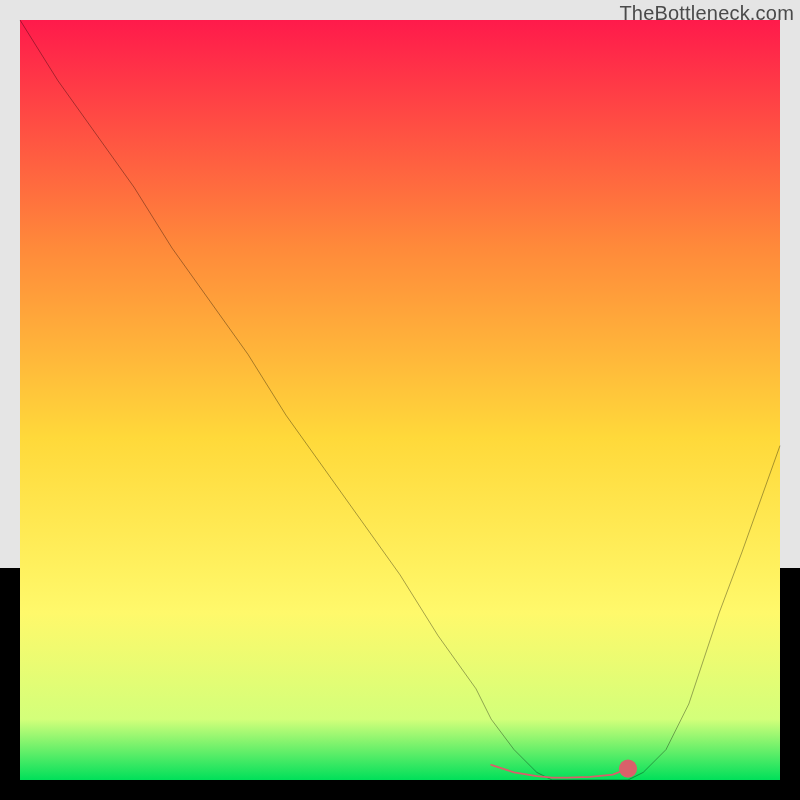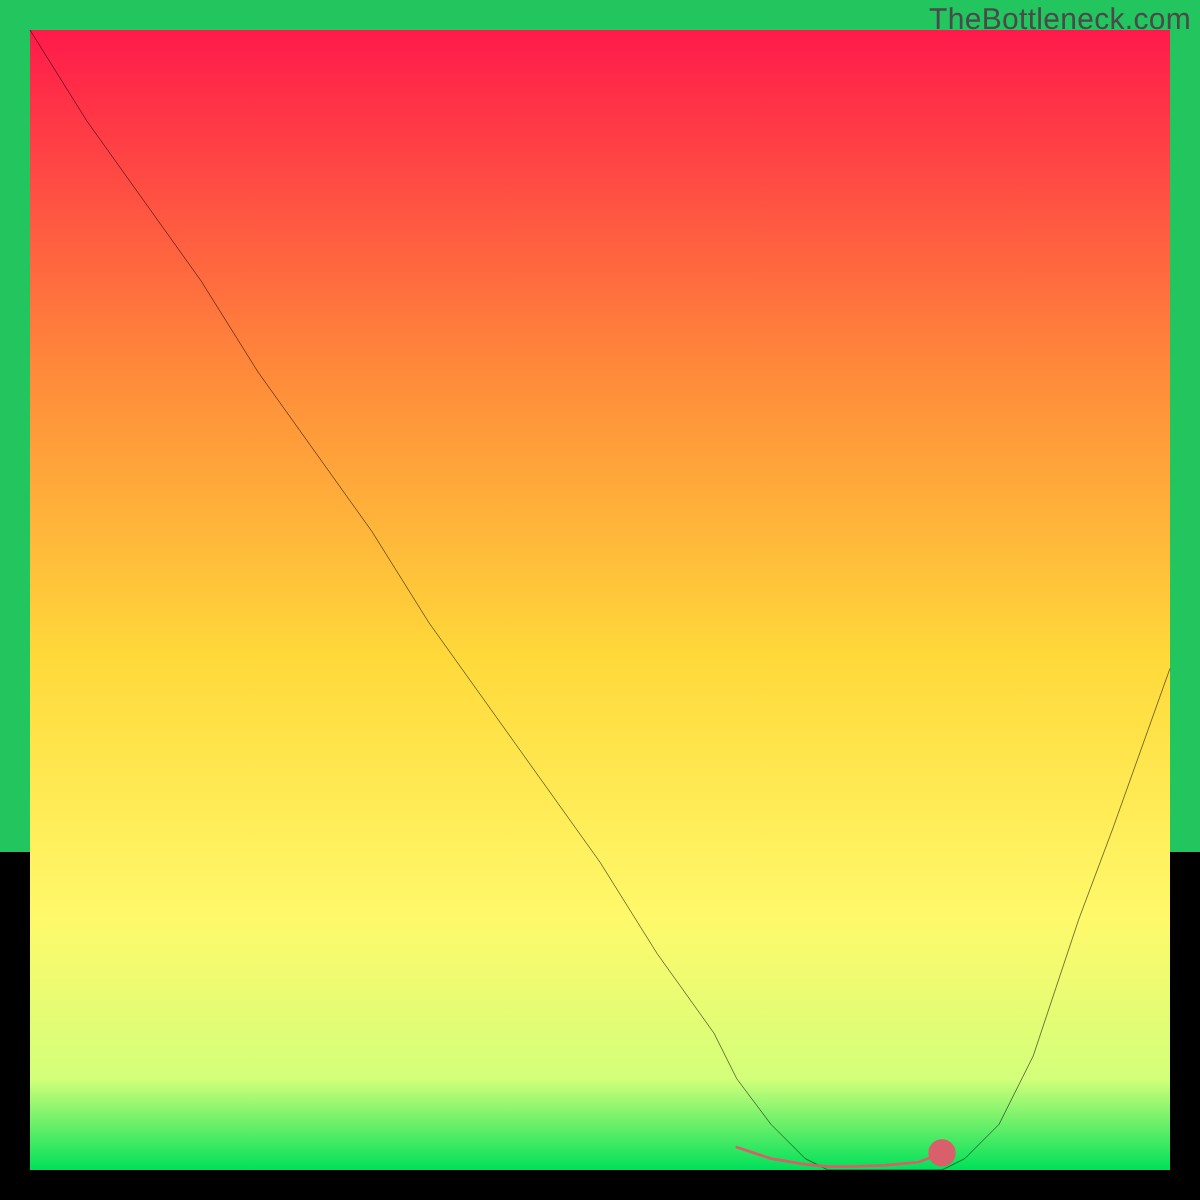--- a/index.html
+++ b/index.html
@@ -10,21 +10,21 @@
     background: #000;
     font-family: Arial, Helvetica, sans-serif;
     overflow: hidden;
   }
   .frame {
     position: absolute;
     left: 0;
     top: 0;
     width: 800px;
     height: 568px;
-    background: #22c55e;
+    background: #e5e5e5;
   }
   .plot-area {
     position: absolute;
     left: 20px;
     top: 20px;
     width: 760px;
     height: 760px;
     
   }
   svg.curve {

